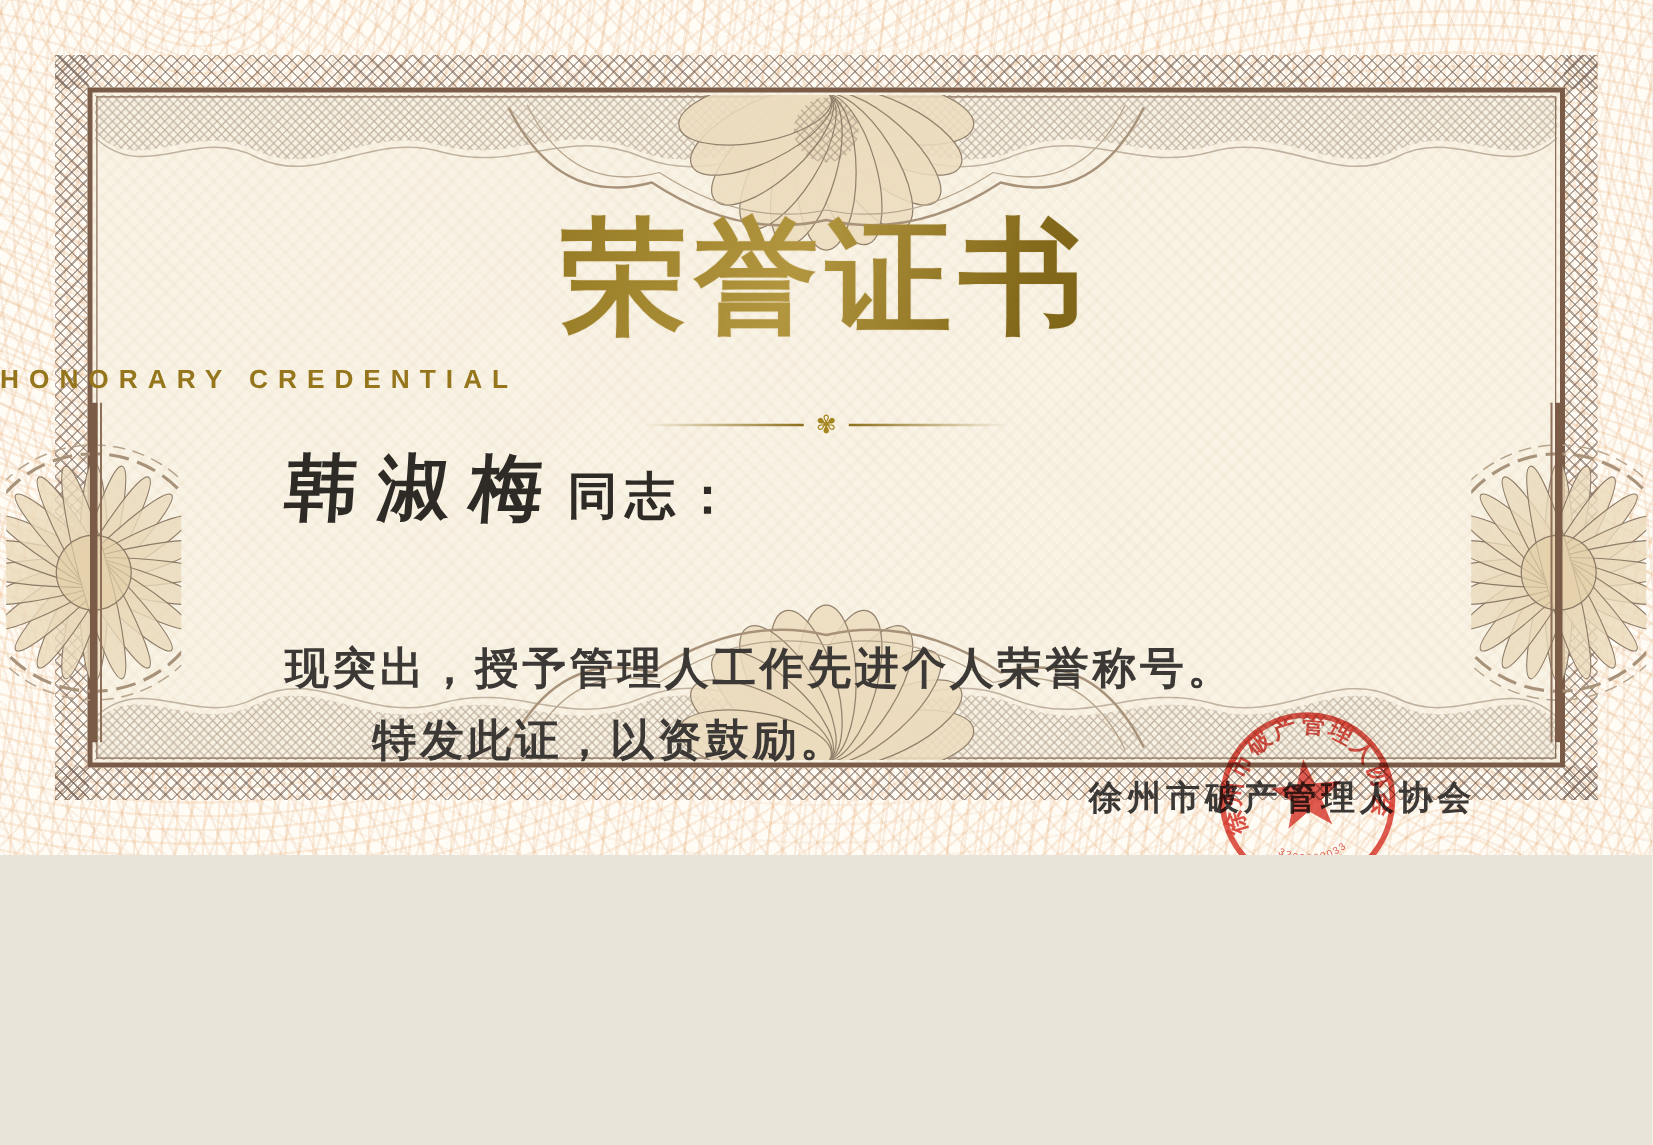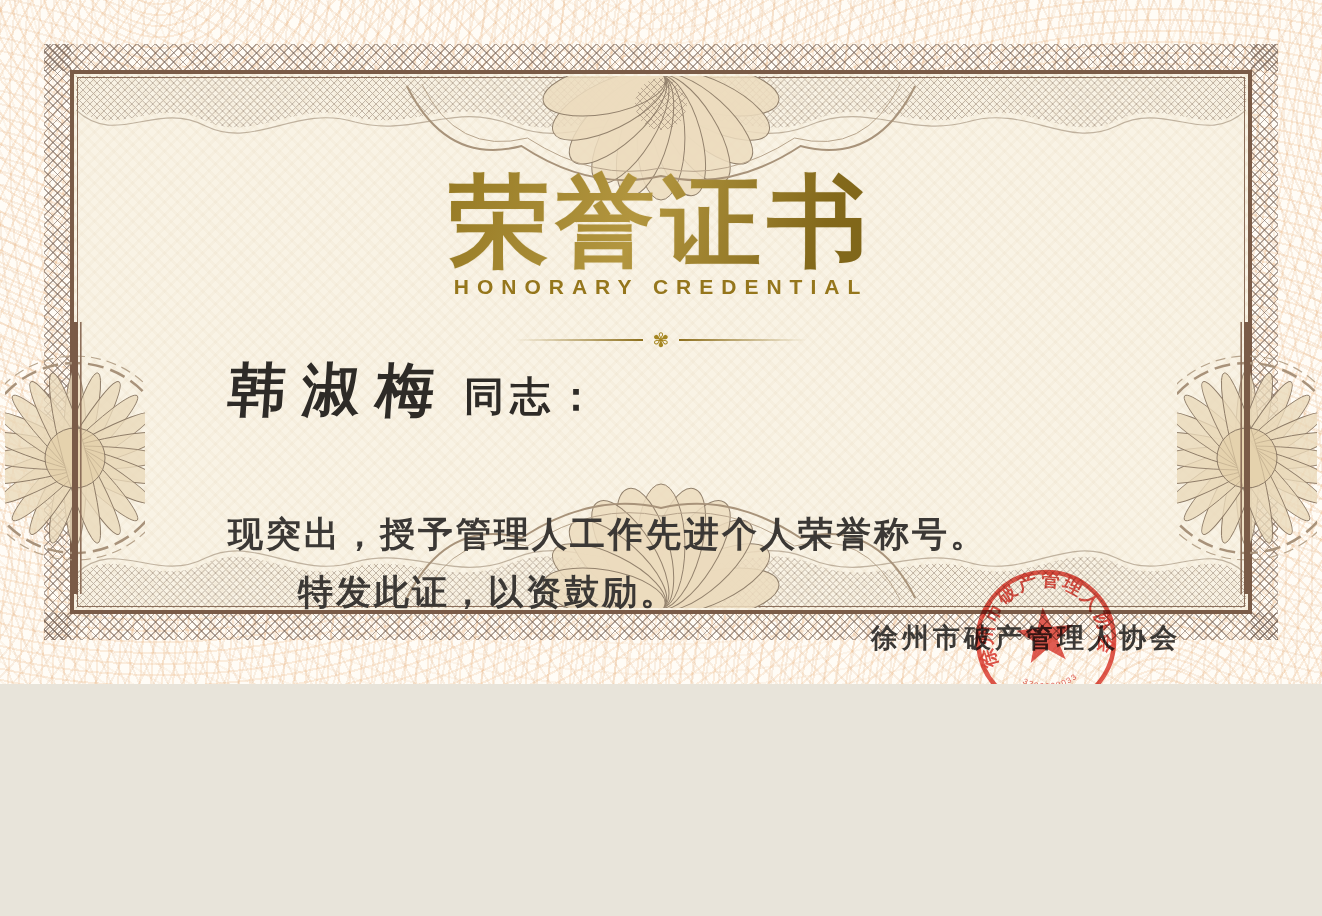--- a/index.html
+++ b/index.html
@@ -43,32 +43,32 @@
   
   .title{
     position:absolute;left:0;right:0;top:158px;text-align:center;
     font-size:100px;font-weight:bold;letter-spacing:6px;line-height:1.3;
     color:#8a6f1e;
     background:linear-gradient(108deg,#6f5714 6%,#9c7f24 30%,#c9ab4e 48%,#8a6f1e 62%,#5f4c10 92%);
     -webkit-background-clip:text;background-clip:text;-webkit-text-fill-color:transparent;
     text-shadow:0 0 1px rgba(110,88,20,.25);
   }
   .subtitle{
-    position:absolute;left:0;right:0;top:275px;text-align:center;
+    position:absolute;left:0;right:0;top:292px;text-align:left;
     font-size:21px;font-weight:bold;letter-spacing:8px;color:#95761c;
     font-family:"Liberation Sans","DejaVu Sans",sans-serif;
   }
   .divider{position:absolute;left:0;right:0;top:330px;display:flex;align-items:center;justify-content:center;gap:10px;}
   .divider .rule{height:2px;width:128px;}
   .divider .rule.l{background:linear-gradient(90deg,rgba(150,118,30,0),#8d6f1c);}
   .divider .rule.r{background:linear-gradient(90deg,#8d6f1c,rgba(150,118,30,0));}
   .divider .orn{color:#a5851f;font-size:20px;line-height:1;}
   .name-line{position:absolute;left:228px;top:352px;display:flex;align-items:baseline;}
   .name{font-size:58px;font-weight:900;color:#2e2b27;letter-spacing:16px;transform:skewX(-4deg);}
-  .salutation{font-size:40px;font-weight:bold;color:#2e2b27;letter-spacing:6px;margin-left:14px;}
+  .salutation{font-size:40px;font-weight:bold;color:#2e2b27;letter-spacing:6px;margin-left:4px;}
   .body-text{position:absolute;left:228px;width:922px;color:#3b3835;font-weight:bold;font-size:35px;letter-spacing:3px;line-height:58px;}
   .bl1{top:448px;text-indent:70px;white-space:nowrap;}
   .bl2{top:506px;white-space:nowrap;}
   .bl3{top:564px;text-indent:70px;white-space:nowrap;}
   .sign{position:absolute;left:846px;width:360px;text-align:center;color:#3b3835;font-weight:bold;}
   .issuer{top:620px;font-size:27px;letter-spacing:4px;}
   .date{top:664px;font-size:26px;letter-spacing:3px;}
   .seal{position:absolute;left:972px;top:566px;width:148px;height:148px;transform:rotate(-6deg);mix-blend-mode:multiply;opacity:.93;pointer-events:none;}
   .seal svg{width:100%;height:100%;display:block;}
 </style>

